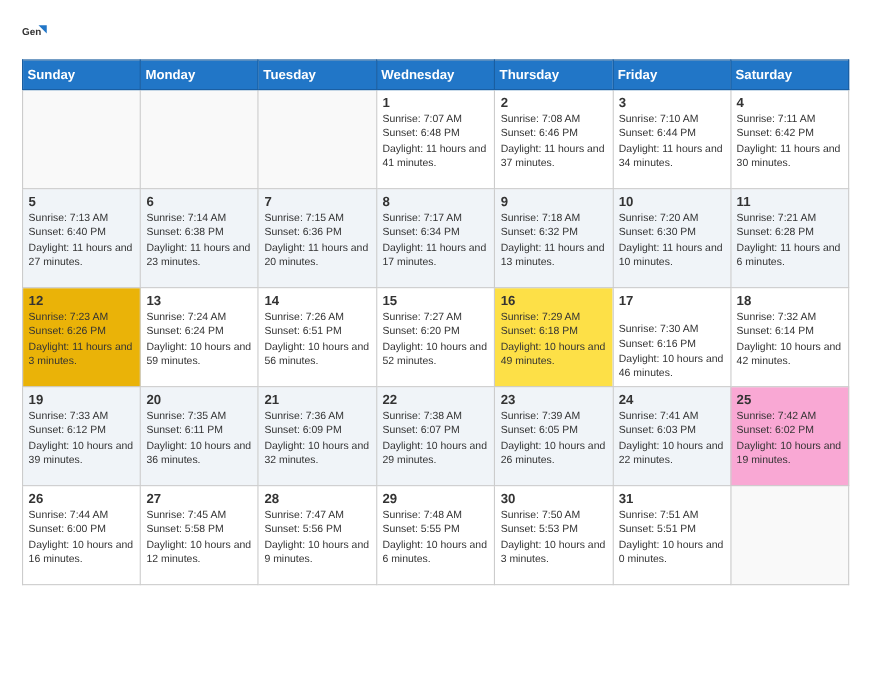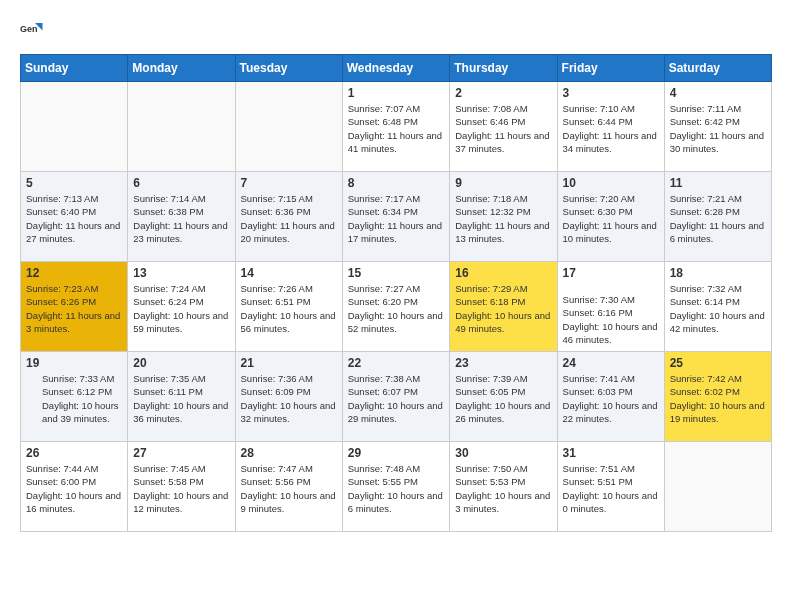--- a/index.html
+++ b/index.html
@@ -166,21 +166,21 @@
         </td>
         <td style="background: rgb(240, 244, 248);">
           <span class="day-number">8</span>
           <div class="day-info" style="white-space: pre-line;">Sunrise: 7:17 AM
 Sunset: 6:34 PM
 Daylight: 11 hours and 17 minutes.</div>
         </td>
         <td style="background: rgb(240, 244, 248);">
           <span class="day-number">9</span>
           <div class="day-info" style="white-space: pre-line;">Sunrise: 7:18 AM
-Sunset: 12:32 PM
+Sunset: 6:32 PM
 Daylight: 11 hours and 13 minutes.</div>
         </td>
         <td style="background: rgb(240, 244, 248);">
           <span class="day-number">10</span>
           <div class="day-info" style="white-space: pre-line;">Sunrise: 7:20 AM
 Sunset: 6:30 PM
 Daylight: 11 hours and 10 minutes.</div>
         </td>
         <td style="background: rgb(240, 244, 248);">
           <span class="day-number">11</span>
@@ -229,21 +229,21 @@
         <td style="background: rgb(255, 255, 255);">
           <span class="day-number">18</span>
           <div class="day-info" style="white-space: pre-line;">Sunrise: 7:32 AM
 Sunset: 6:14 PM
 Daylight: 10 hours and 42 minutes.</div>
         </td>
       </tr>
       <tr>
         <td style="background: rgb(240, 244, 248);">
           <span class="day-number">19</span>
-          <div class="day-info" style="white-space: pre-line; margin-left: 16px;">Sunrise: 7:33 AM
+          <div class="day-info" style="white-space: pre-line;">Sunrise: 7:33 AM
 Sunset: 6:12 PM
 Daylight: 10 hours and 39 minutes.</div>
         </td>
         <td style="background: rgb(240, 244, 248);">
           <span class="day-number">20</span>
           <div class="day-info" style="white-space: pre-line;">Sunrise: 7:35 AM
 Sunset: 6:11 PM
 Daylight: 10 hours and 36 minutes.</div>
         </td>
         <td style="background: rgb(240, 244, 248);">
@@ -263,21 +263,21 @@
           <div class="day-info" style="white-space: pre-line;">Sunrise: 7:39 AM
 Sunset: 6:05 PM
 Daylight: 10 hours and 26 minutes.</div>
         </td>
         <td style="background: rgb(240, 244, 248);">
           <span class="day-number">24</span>
           <div class="day-info" style="white-space: pre-line;">Sunrise: 7:41 AM
 Sunset: 6:03 PM
 Daylight: 10 hours and 22 minutes.</div>
         </td>
-        <td style="background: #fde047;">
+        <td style="background: #f9a8d4;">
           <span class="day-number">25</span>
           <div class="day-info" style="white-space: pre-line;">Sunrise: 7:42 AM
 Sunset: 6:02 PM
 Daylight: 10 hours and 19 minutes.</div>
         </td>
       </tr>
       <tr>
         <td style="background: rgb(255, 255, 255);">
           <span class="day-number">26</span>
           <div class="day-info" style="white-space: pre-line;">Sunrise: 7:44 AM

